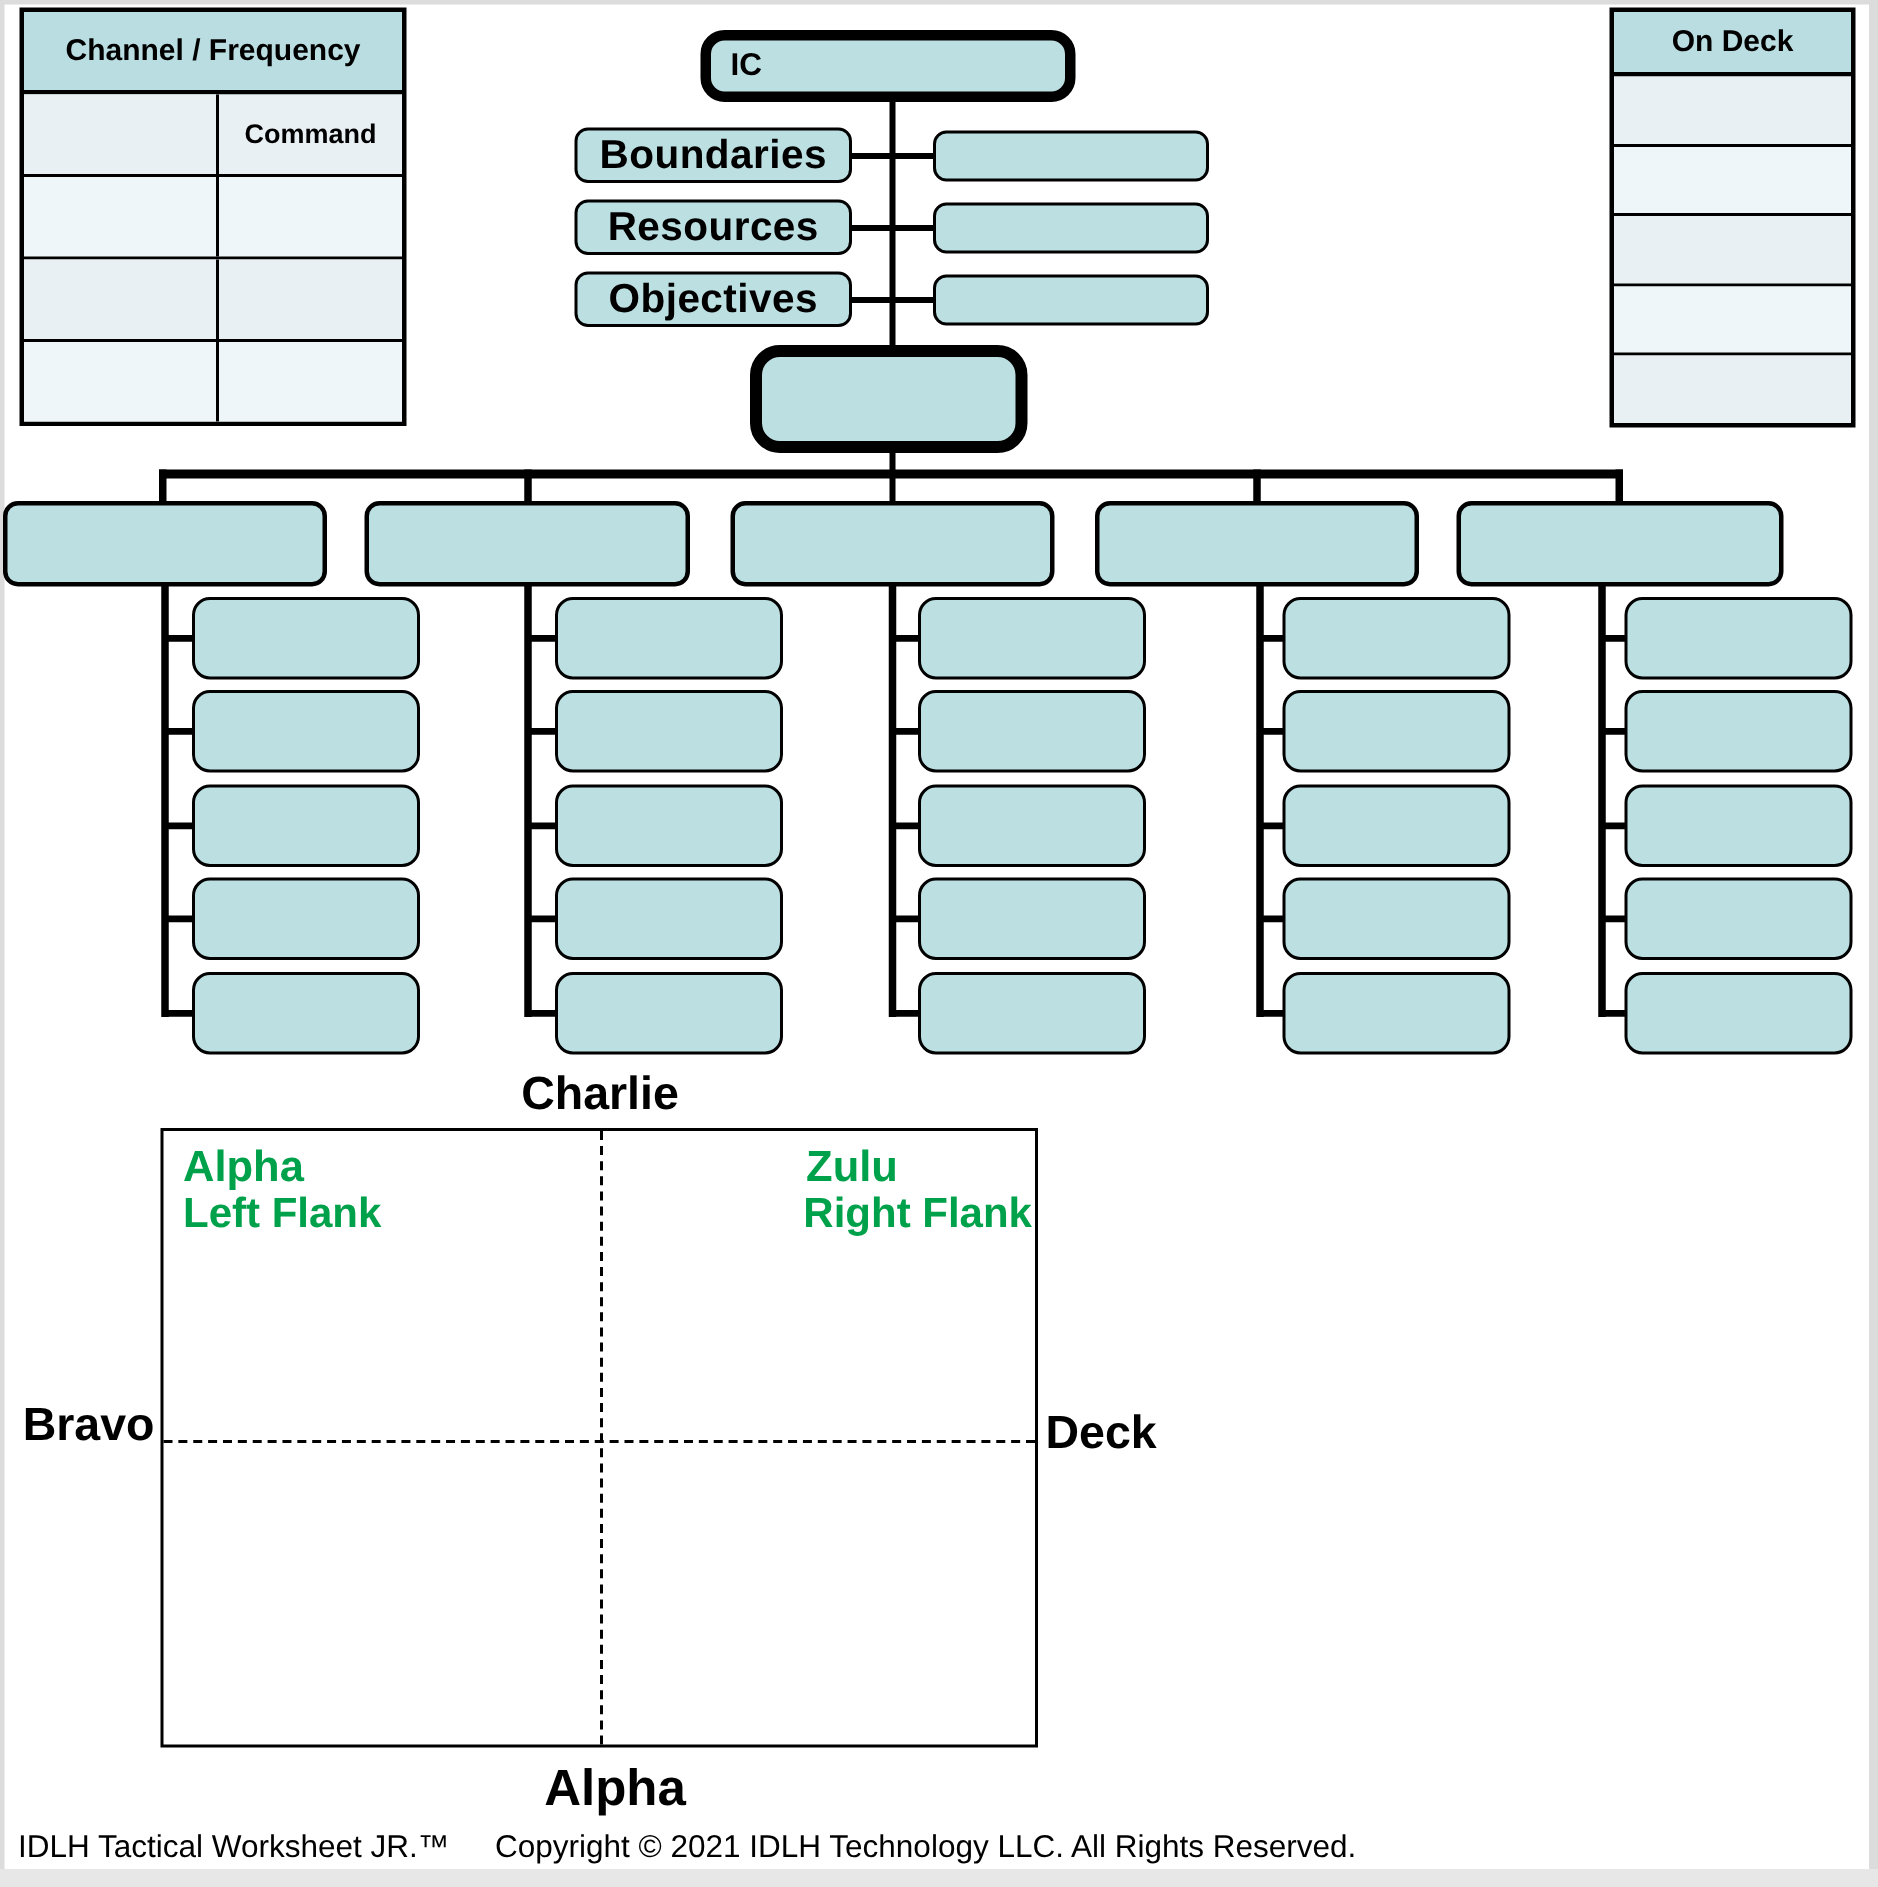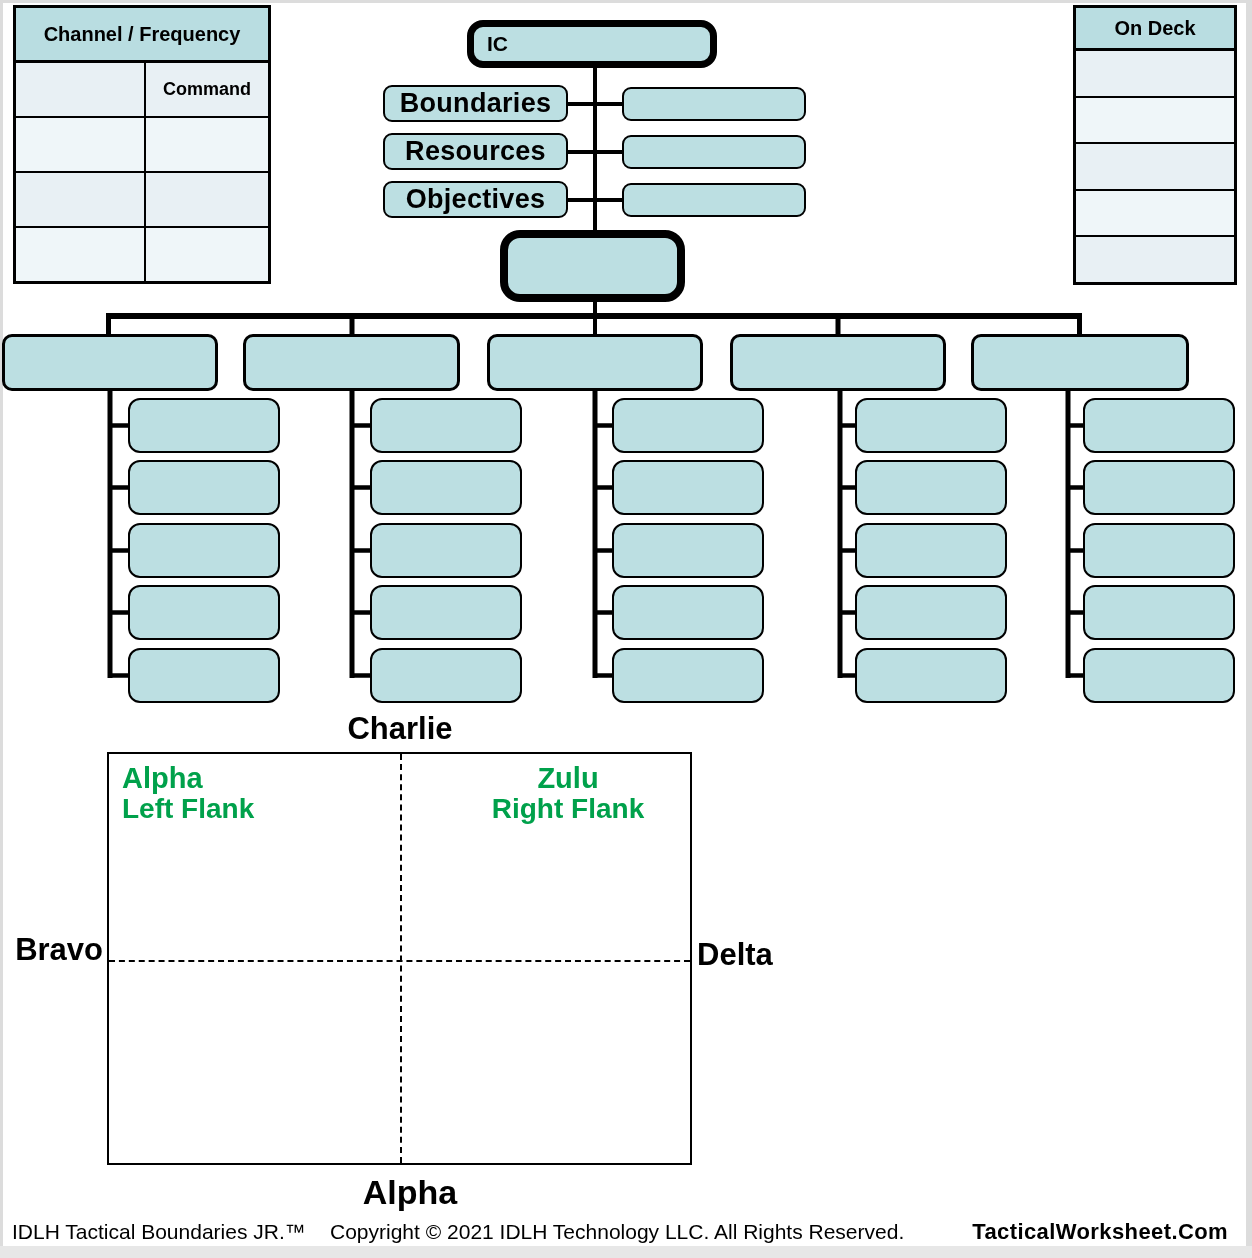--- a/index.html
+++ b/index.html
@@ -56,21 +56,21 @@
   .lbl-charlie{left:400px;top:711px;transform:translateX(-50%);}
   .lbl-bravo{left:0;top:932px;width:103px;text-align:right;}
   .lbl-delta{left:697px;top:937px;}
   .lbl-alpha-bottom{left:410px;top:1173px;transform:translateX(-50%);font-size:34px;}
   .green{color:#00a14b;}
   .g-name{position:absolute;font-weight:bold;font-size:29px;z-index:2;}
   .g-sub{position:absolute;font-weight:bold;font-size:28px;z-index:2;}
   .g-alpha{left:122px;top:762px;}
   .g-leftflank{left:122px;top:793px;}
   .g-zulu{left:448px;top:762px;width:240px;text-align:center;}
-  .g-rightflank{left:448px;top:793px;width:240px;text-align:center;}
+  .g-rightflank{left:448px;top:793px;width:240px;text-align:right;}
 
   
   .footer{position:absolute;top:1220px;left:0;width:1252px;height:26px;font-size:21px;z-index:2;}
   .f-product{position:absolute;left:12px;top:0;}
   .f-copy{position:absolute;left:330px;top:0;}
   .f-brand{position:absolute;right:24px;top:-1px;font-weight:900;font-size:22px;letter-spacing:0.4px;}
 </style>
 </head>
 <body>
 
@@ -176,37 +176,36 @@
     <div class="tealbox child-box c4 r5"></div>
 
     <div class="tealbox child-box c5 r1"></div>
     <div class="tealbox child-box c5 r2"></div>
     <div class="tealbox child-box c5 r3"></div>
     <div class="tealbox child-box c5 r4"></div>
     <div class="tealbox child-box c5 r5"></div>
 
     <div class="big-label lbl-charlie">Charlie</div>
     <div class="big-label lbl-bravo">Bravo</div>
-    <div class="big-label lbl-delta">Delta</div>
+    <div class="big-label lbl-delta">Deck</div>
     <div class="big-label lbl-alpha-bottom">Alpha</div>
 
     <div class="quad">
       <div class="dash-v"></div>
       <div class="dash-h"></div>
     </div>
 
     <div class="g-name green g-alpha">Alpha</div>
     <div class="g-sub  green g-leftflank">Left Flank</div>
     <div class="g-name green g-zulu">Zulu</div>
     <div class="g-sub  green g-rightflank">Right Flank</div>
 
     <div class="footer">
-      <span class="f-product">IDLH Tactical Boundaries JR.™</span>
+      <span class="f-product">IDLH Tactical Worksheet JR.™</span>
       <span class="f-copy">Copyright © 2021 IDLH Technology LLC. All Rights Reserved.</span>
-      <span class="f-brand">TacticalWorksheet.Com</span>
     </div>
 
   </div>
 
   <div class="edge top"></div>
   <div class="edge left"></div>
   <div class="edge right"></div>
   <div class="edge bottom"></div>
 
 </div>

